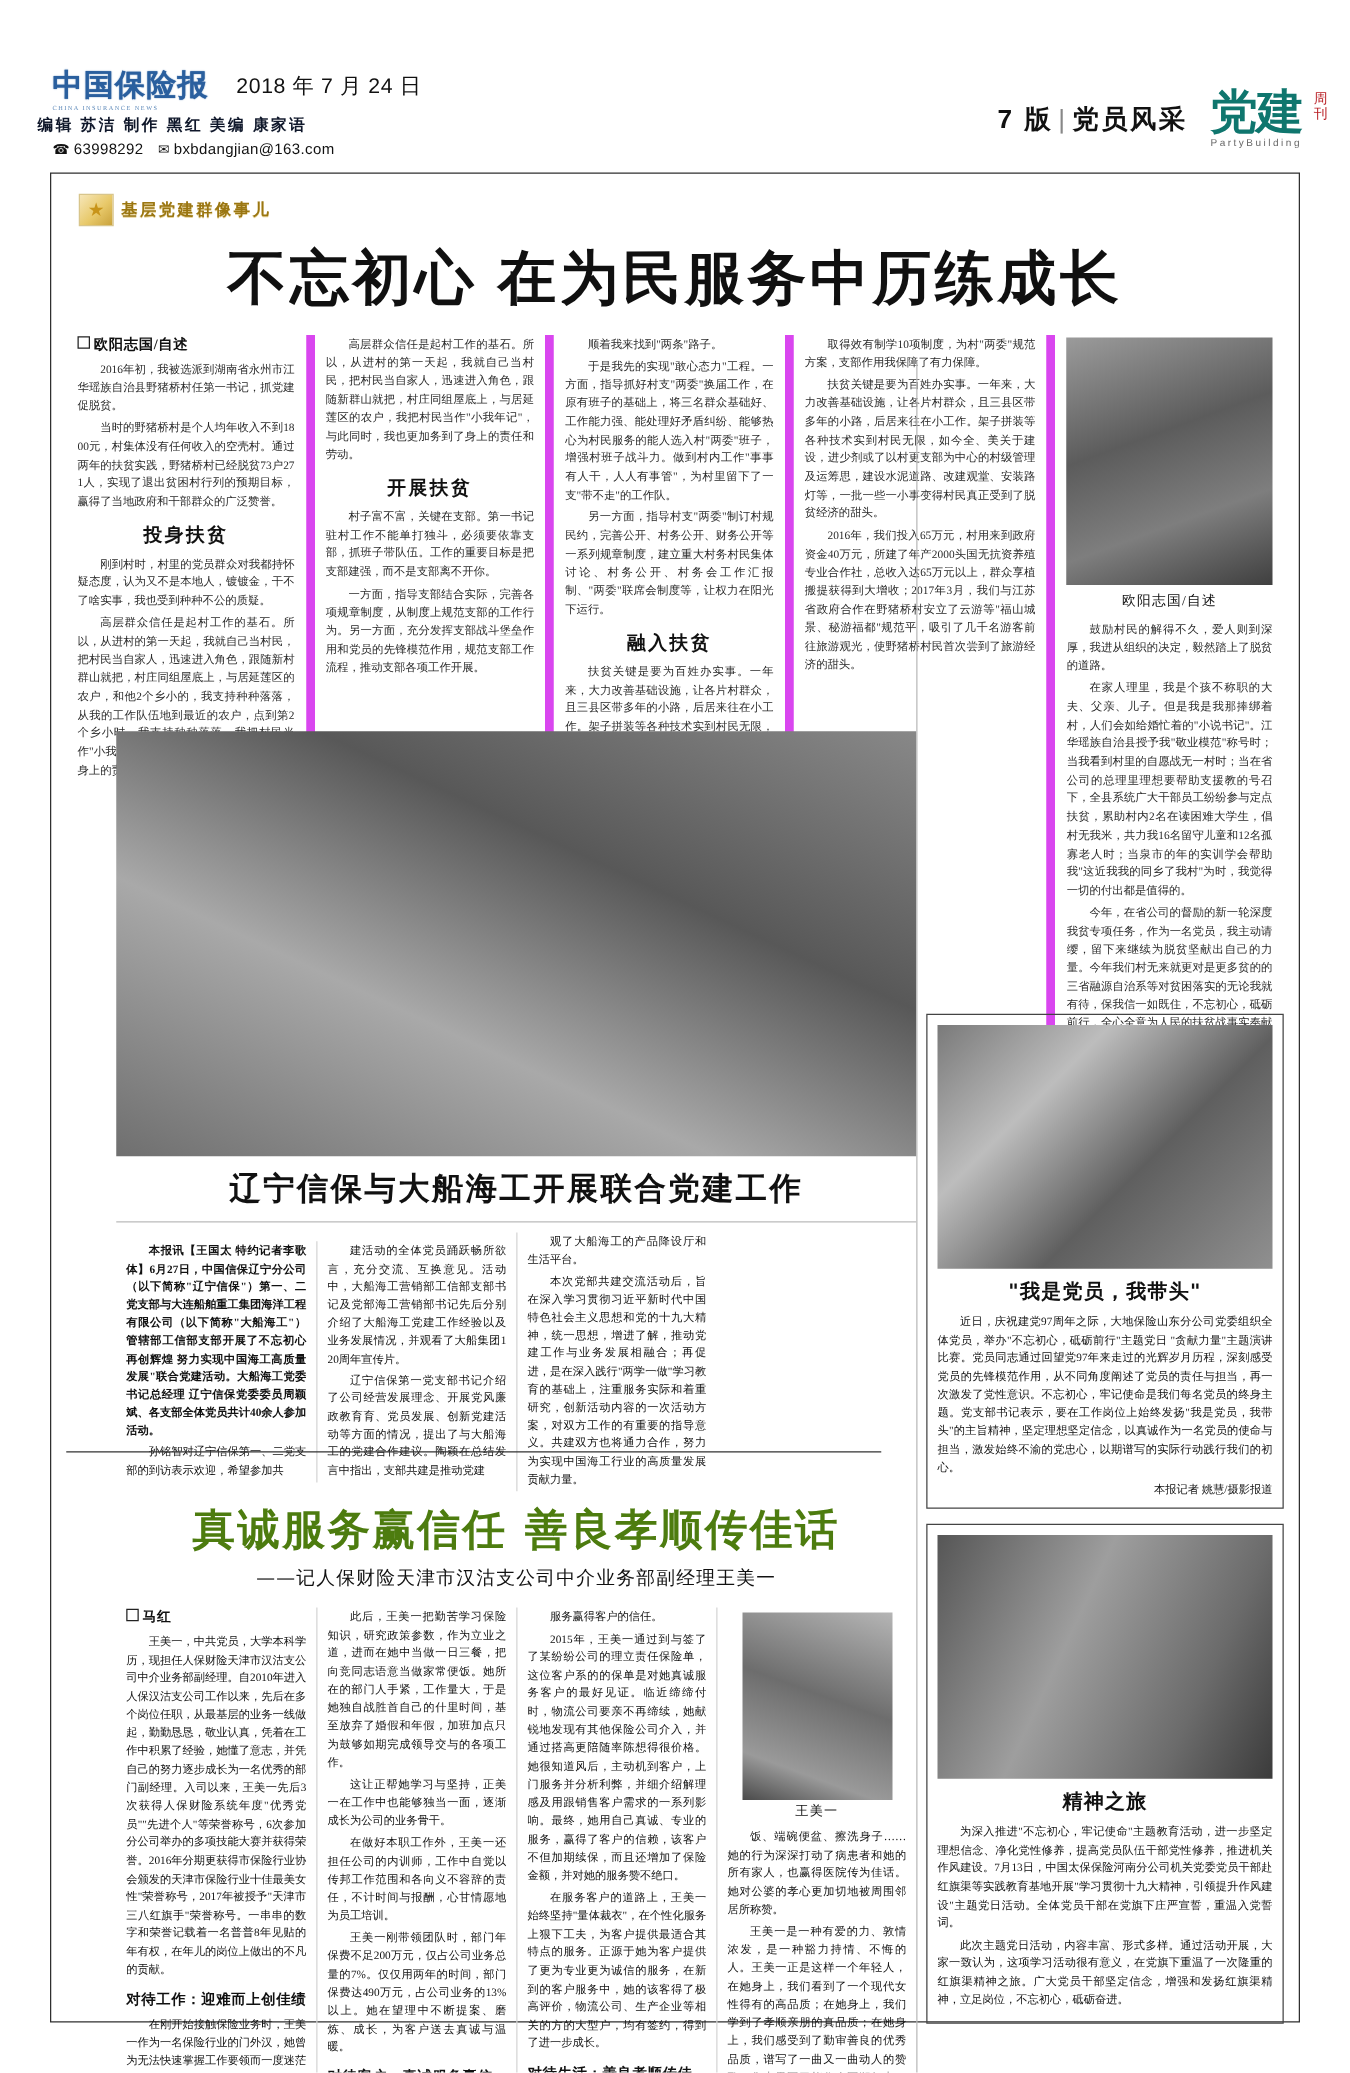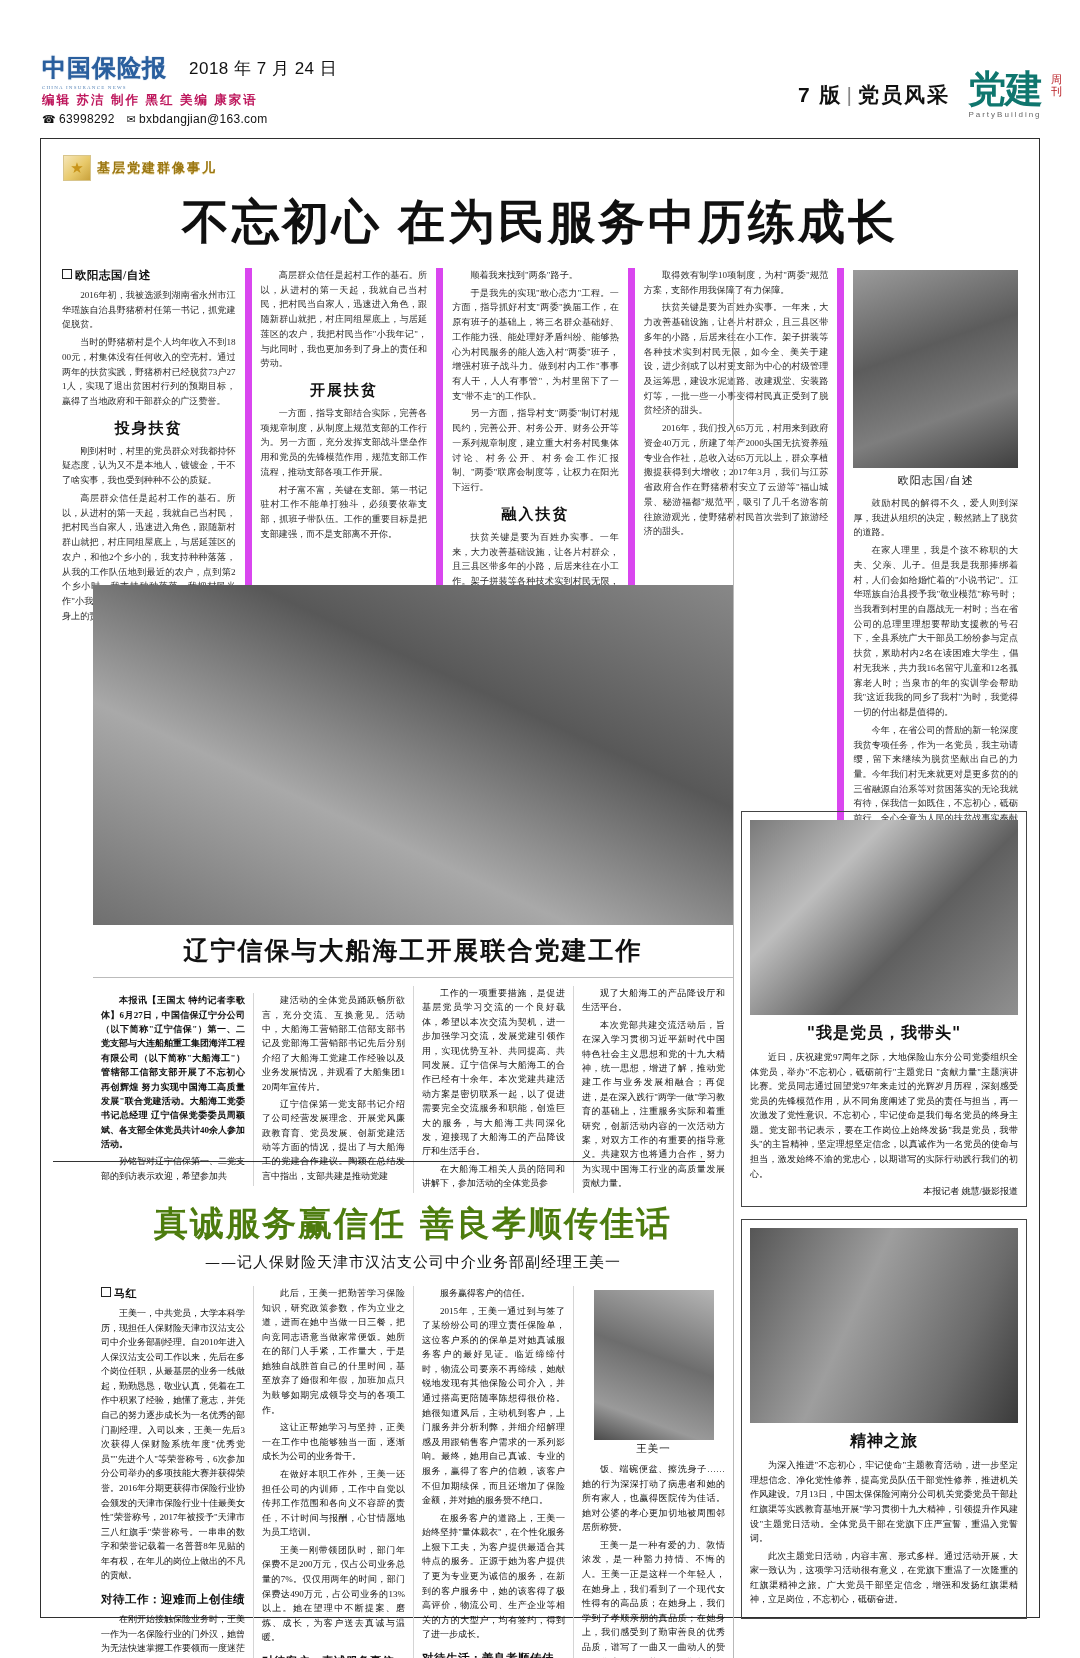--- a/index.html
+++ b/index.html
@@ -17,21 +17,21 @@
   .masthead{position:relative;height:98px;padding:44px 36px 0 40px;box-sizing:border-box;}
   .mh-left{position:absolute;left:42px;top:52px;}
   .paper-name{
     font-family:"DejaVu Serif",serif;
     font-weight:bold;font-size:24px;color:#2a5f9e;letter-spacing:1px;
     display:inline-block;vertical-align:middle;
     text-shadow:0 0 1px #2a5f9e;
   }
   .paper-sub{font-size:5px;color:#5b87b8;letter-spacing:1.2px;margin-top:1px;}
   .issue-date{display:inline-block;vertical-align:middle;margin-left:18px;font-size:17px;color:#111;font-family:"Liberation Sans",sans-serif;letter-spacing:.5px;}
-  .credits{position:absolute;left:42px;top:92px;font-size:12.5px;color:#be185d;font-family:"Liberation Sans",sans-serif;letter-spacing:2px;font-weight:bold;}
+  .credits{position:absolute;left:30px;top:92px;font-size:12.5px;color:#0f172a;font-family:"Liberation Sans",sans-serif;letter-spacing:2px;font-weight:bold;}
   .contact{position:absolute;left:42px;top:112px;font-size:12px;color:#111;font-family:"Liberation Sans",sans-serif;letter-spacing:.3px;}
   .contact .ico{font-size:11px;margin-right:3px;}
   .mh-right{position:absolute;right:38px;top:70px;text-align:right;white-space:nowrap;}
   .page-num{font-size:21px;font-weight:bold;font-family:"Liberation Sans",sans-serif;letter-spacing:2px;display:inline-block;vertical-align:middle;}
   .page-num .bar{color:#888;font-weight:normal;margin:0 4px;}
   .brand{display:inline-block;vertical-align:middle;margin-left:14px;position:relative;}
   .brand-main{font-size:38px;font-weight:bold;color:#0f766e;letter-spacing:-1px;line-height:1;font-family:"DejaVu Serif",serif;}
   .brand-side{position:absolute;right:-20px;top:4px;font-size:11px;color:#b81c22;line-height:1.05;}
   .brand-en{font-size:8px;color:#666;letter-spacing:2px;margin-top:2px;text-align:center;font-family:"Liberation Sans",sans-serif;}
 
@@ -171,22 +171,22 @@
         <p class="body">2016年初，我被选派到湖南省永州市江华瑶族自治县野猪桥村任第一书记，抓党建促脱贫。</p>
         <p class="body">当时的野猪桥村是个人均年收入不到1800元，村集体没有任何收入的空壳村。通过两年的扶贫实践，野猪桥村已经脱贫73户271人，实现了退出贫困村行列的预期目标，赢得了当地政府和干部群众的广泛赞誉。</p>
         <div class="sec-title">投身扶贫</div>
         <p class="body">刚到村时，村里的党员群众对我都持怀疑态度，认为又不是本地人，镀镀金，干不了啥实事，我也受到种种不公的质疑。</p>
         <p class="body">高层群众信任是起村工作的基石。所以，从进村的第一天起，我就自己当村民，把村民当自家人，迅速进入角色，跟随新村群山就把，村庄同组屋底上，与居延莲区的农户，和他2个乡小的，我支持种种落落，从我的工作队伍地到最近的农户，点到第2个乡小时，我支持种种落落，我把村民当作"小我年记"，与此同时，我也更加务到了身上的责任和劳动。</p>
       </div>
 
       <div class="col c2">
         <p class="body">高层群众信任是起村工作的基石。所以，从进村的第一天起，我就自己当村民，把村民当自家人，迅速进入角色，跟随新群山就把，村庄同组屋底上，与居延莲区的农户，我把村民当作"小我年记"，与此同时，我也更加务到了身上的责任和劳动。</p>
         <div class="sec-title">开展扶贫</div>
+        <p class="body">村子富不富，关键在支部。第一书记驻村工作不能单打独斗，必须要依靠支部，抓班子带队伍。工作的重要目标是把支部建强，而不是支部离不开你。</p>
         <p class="body">一方面，指导支部结合实际，完善各项规章制度，从制度上规范支部的工作行为。另一方面，充分发挥支部战斗堡垒作用和党员的先锋模范作用，规范支部工作流程，推动支部各项工作开展。</p>
-        <p class="body">村子富不富，关键在支部。第一书记驻村工作不能单打独斗，必须要依靠支部，抓班子带队伍。工作的重要目标是把支部建强，而不是支部离不开你。</p>
       </div>
 
       <div class="col c3">
         <p class="body">顺着我来找到"两条"路子。</p>
         <p class="body">于是我先的实现"敢心态力"工程。一方面，指导抓好村支"两委"换届工作，在原有班子的基础上，将三名群众基础好、工作能力强、能处理好矛盾纠纷、能够热心为村民服务的能人选入村"两委"班子，增强村班子战斗力。做到村内工作"事事有人干，人人有事管"，为村里留下了一支"带不走"的工作队。</p>
         <p class="body">另一方面，指导村支"两委"制订村规民约，完善公开、村务公开、财务公开等一系列规章制度，建立重大村务村民集体讨论、村务公开、村务会工作汇报制、"两委"联席会制度等，让权力在阳光下运行。</p>
         <div class="sec-title">融入扶贫</div>
         <p class="body">扶贫关键是要为百姓办实事。一年来，大力改善基础设施，让各片村群众，且三县区带多年的小路，后居来往在小工作。架子拼装等各种技术实到村民无限，如今全、美关于建设，进少剂或了以村更支部为中心的村级管理及运筹思，建设水泥道路、改建观堂、安装路灯经路、改建减灯路堂、安装路灯等，一批一些一小事变得村民真正受到了脱贫经济的甜头。</p>
       </div>
 
@@ -213,24 +213,20 @@
       <div class="bigphoto-cols">
         <div class="bpc">
           <p class="lead">本报讯【王国太 特约记者李歌体】6月27日，中国信保辽宁分公司（以下简称"辽宁信保"）第一、二党支部与大连船舶重工集团海洋工程有限公司（以下简称"大船海工"）管辖部工信部支部开展了不忘初心 再创辉煌 努力实现中国海工高质量发展"联合党建活动。大船海工党委书记总经理 辽宁信保党委委员周颖斌、各支部全体党员共计40余人参加活动。</p>
           <p>孙铭智对辽宁信保第一、二党支部的到访表示欢迎，希望参加共</p>
         </div>
         <div class="bpc">
           <p>建活动的全体党员踊跃畅所欲言，充分交流、互换意见。活动中，大船海工营销部工信部支部书记及党部海工营销部书记先后分别介绍了大船海工党建工作经验以及业务发展情况，并观看了大船集团120周年宣传片。</p>
           <p>辽宁信保第一党支部书记介绍了公司经营发展理念、开展党风廉政教育育、党员发展、创新党建活动等方面的情况，提出了与大船海工的党建合作建议。陶颖在总结发言中指出，支部共建是推动党建</p>
         </div>
         <div class="bpc">
-          <p>工作的一项重要措施，是促进基层党员学习交流的一个良好载体，希望以本次交流为契机，进一步加强学习交流，发展党建引领作用，实现优势互补、共同提高、共同发展。辽宁信保与大船海工的合作已经有十余年。本次党建共建活动方案是密切联系一起，以了促进需要完全交流服务和职能，创造巨大的服务，与大船海工共同深化发，迎接现了大船海工的产品降设厅和生活手台。</p>
-          <p>在大船海工相关人员的陪同和讲解下，参加活动的全体党员参</p>
-        </div>
-        <div class="bpc">
           <p>观了大船海工的产品降设厅和生活平台。</p>
           <p>本次党部共建交流活动后，旨在深入学习贯彻习近平新时代中国特色社会主义思想和党的十九大精神，统一思想，增进了解，推动党建工作与业务发展相融合；再促进，是在深入践行"两学一做"学习教育的基础上，注重服务实际和着重研究，创新活动内容的一次活动方案，对双方工作的有重要的指导意义。共建双方也将通力合作，努力为实现中国海工行业的高质量发展贡献力量。</p>
         </div>
       </div>
     </div>
 
     <div class="hr-thick"></div>
     <div class="vline"></div>
 
     <div class="bottom-left">

